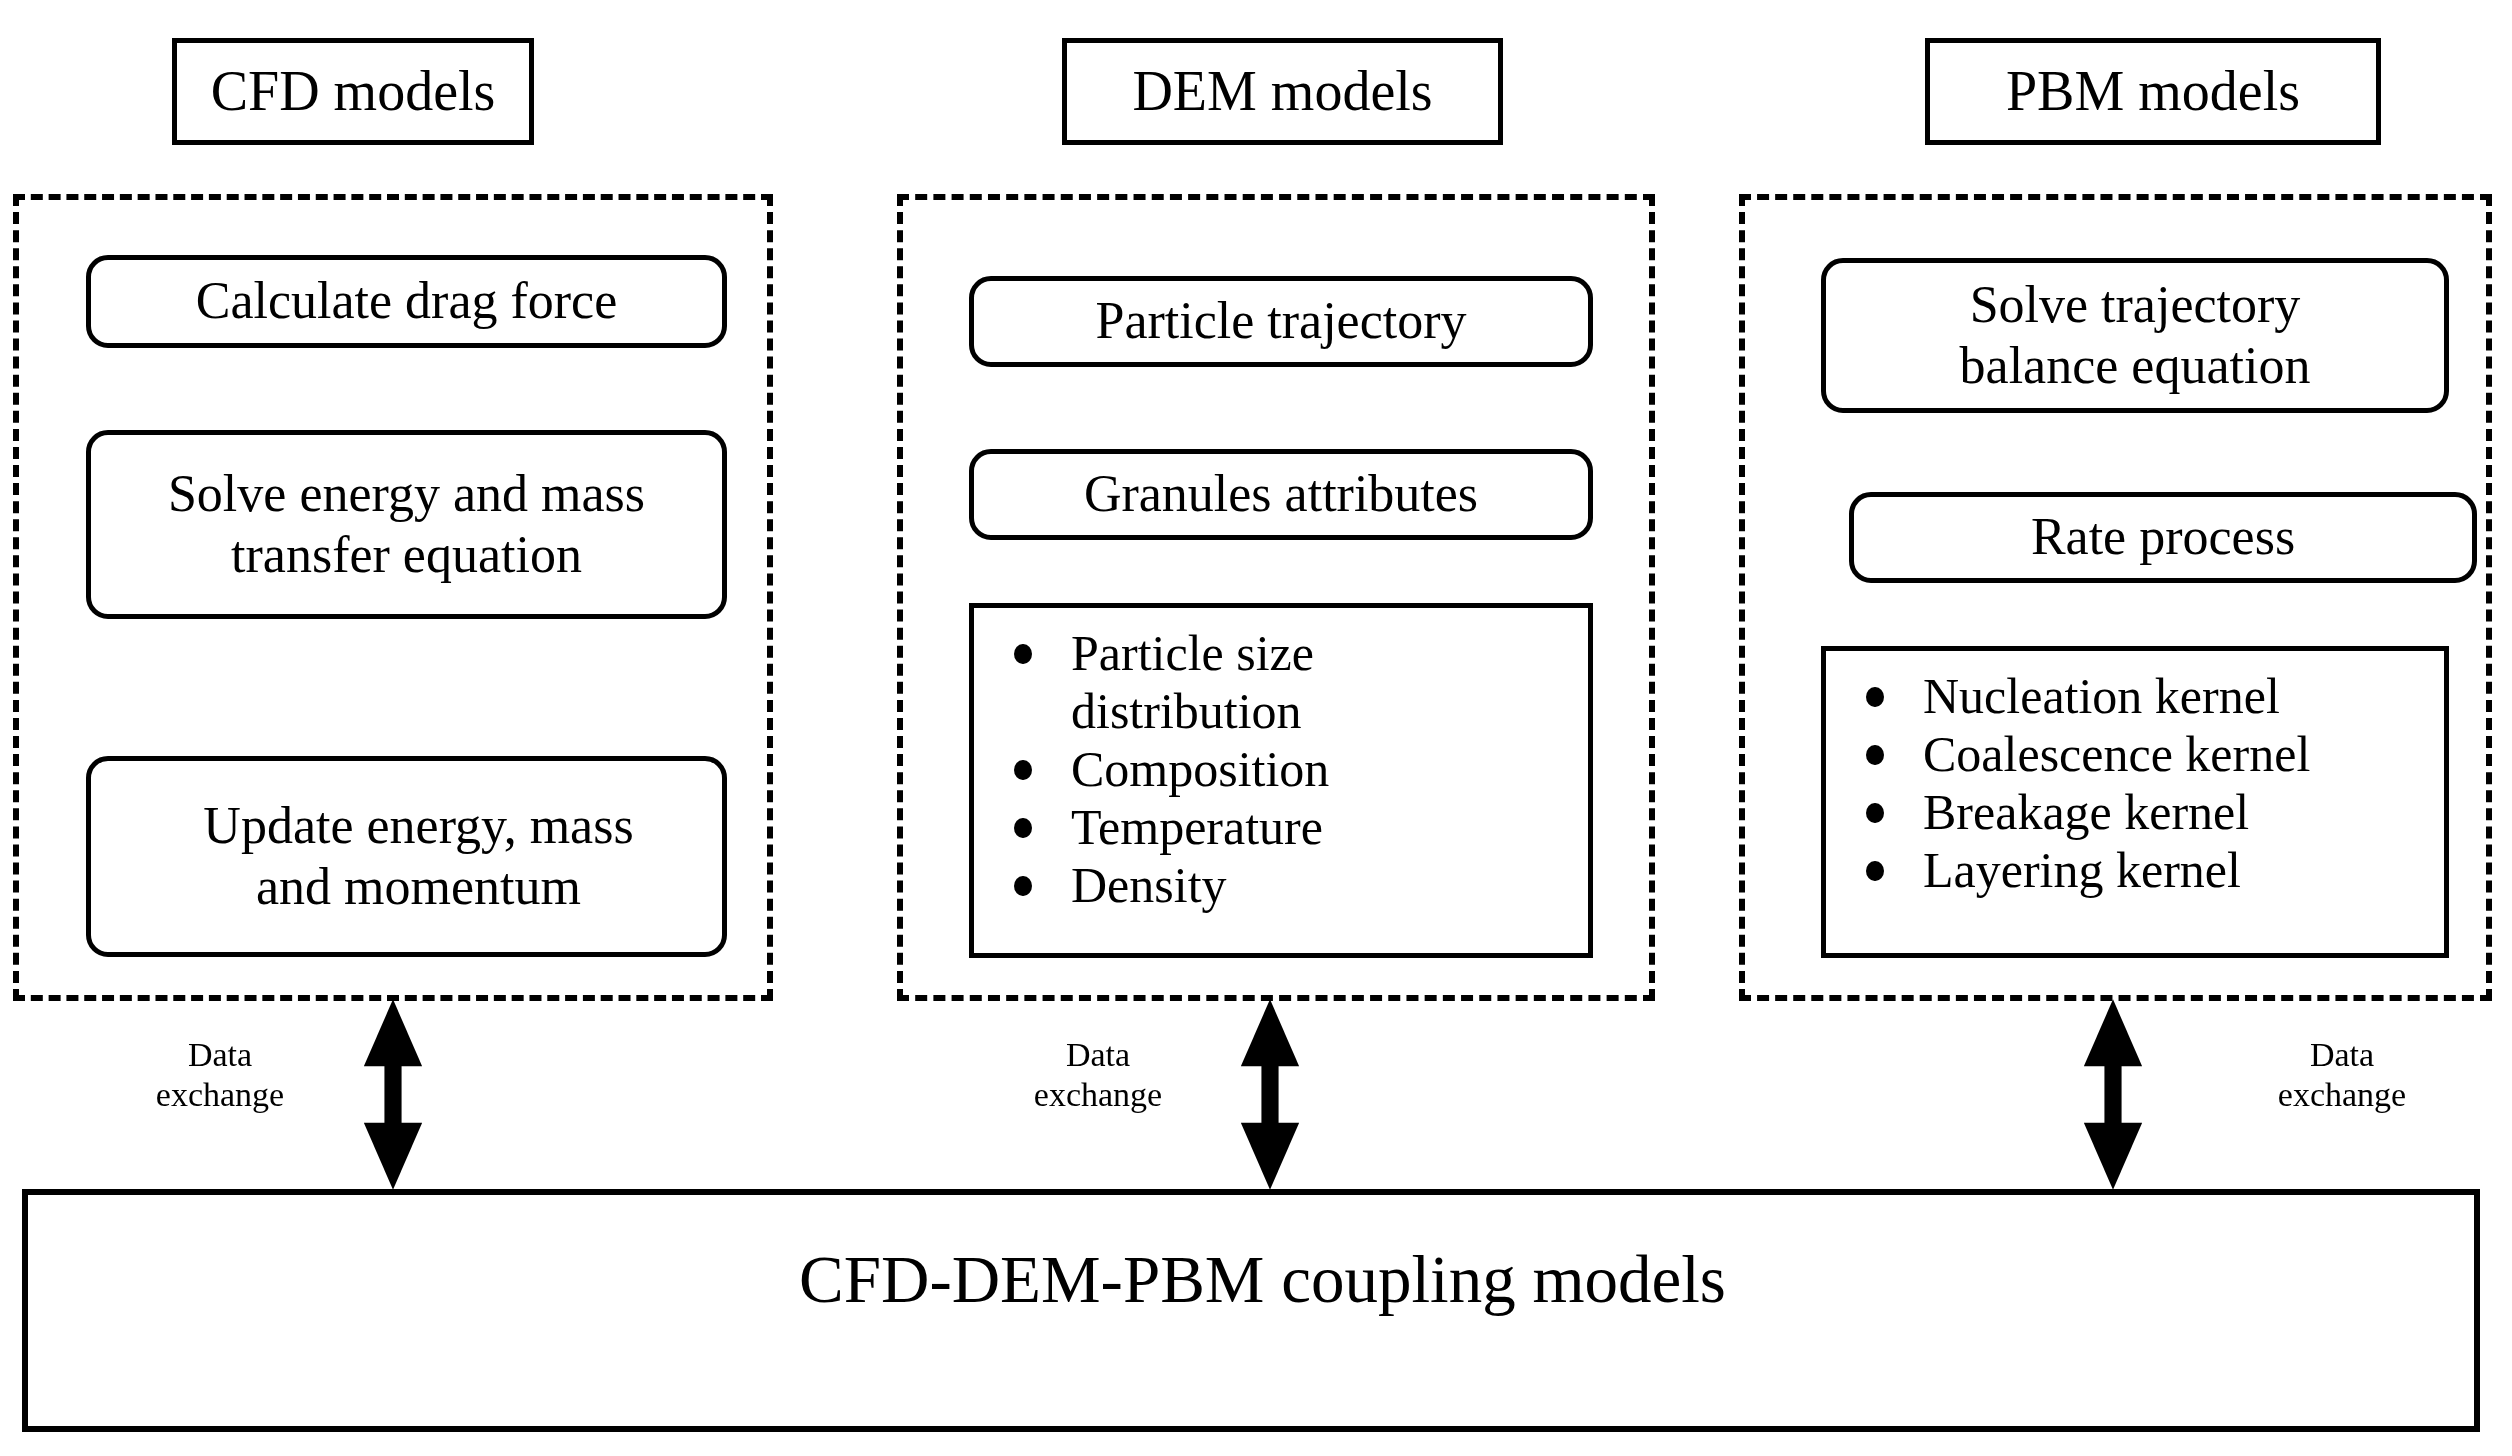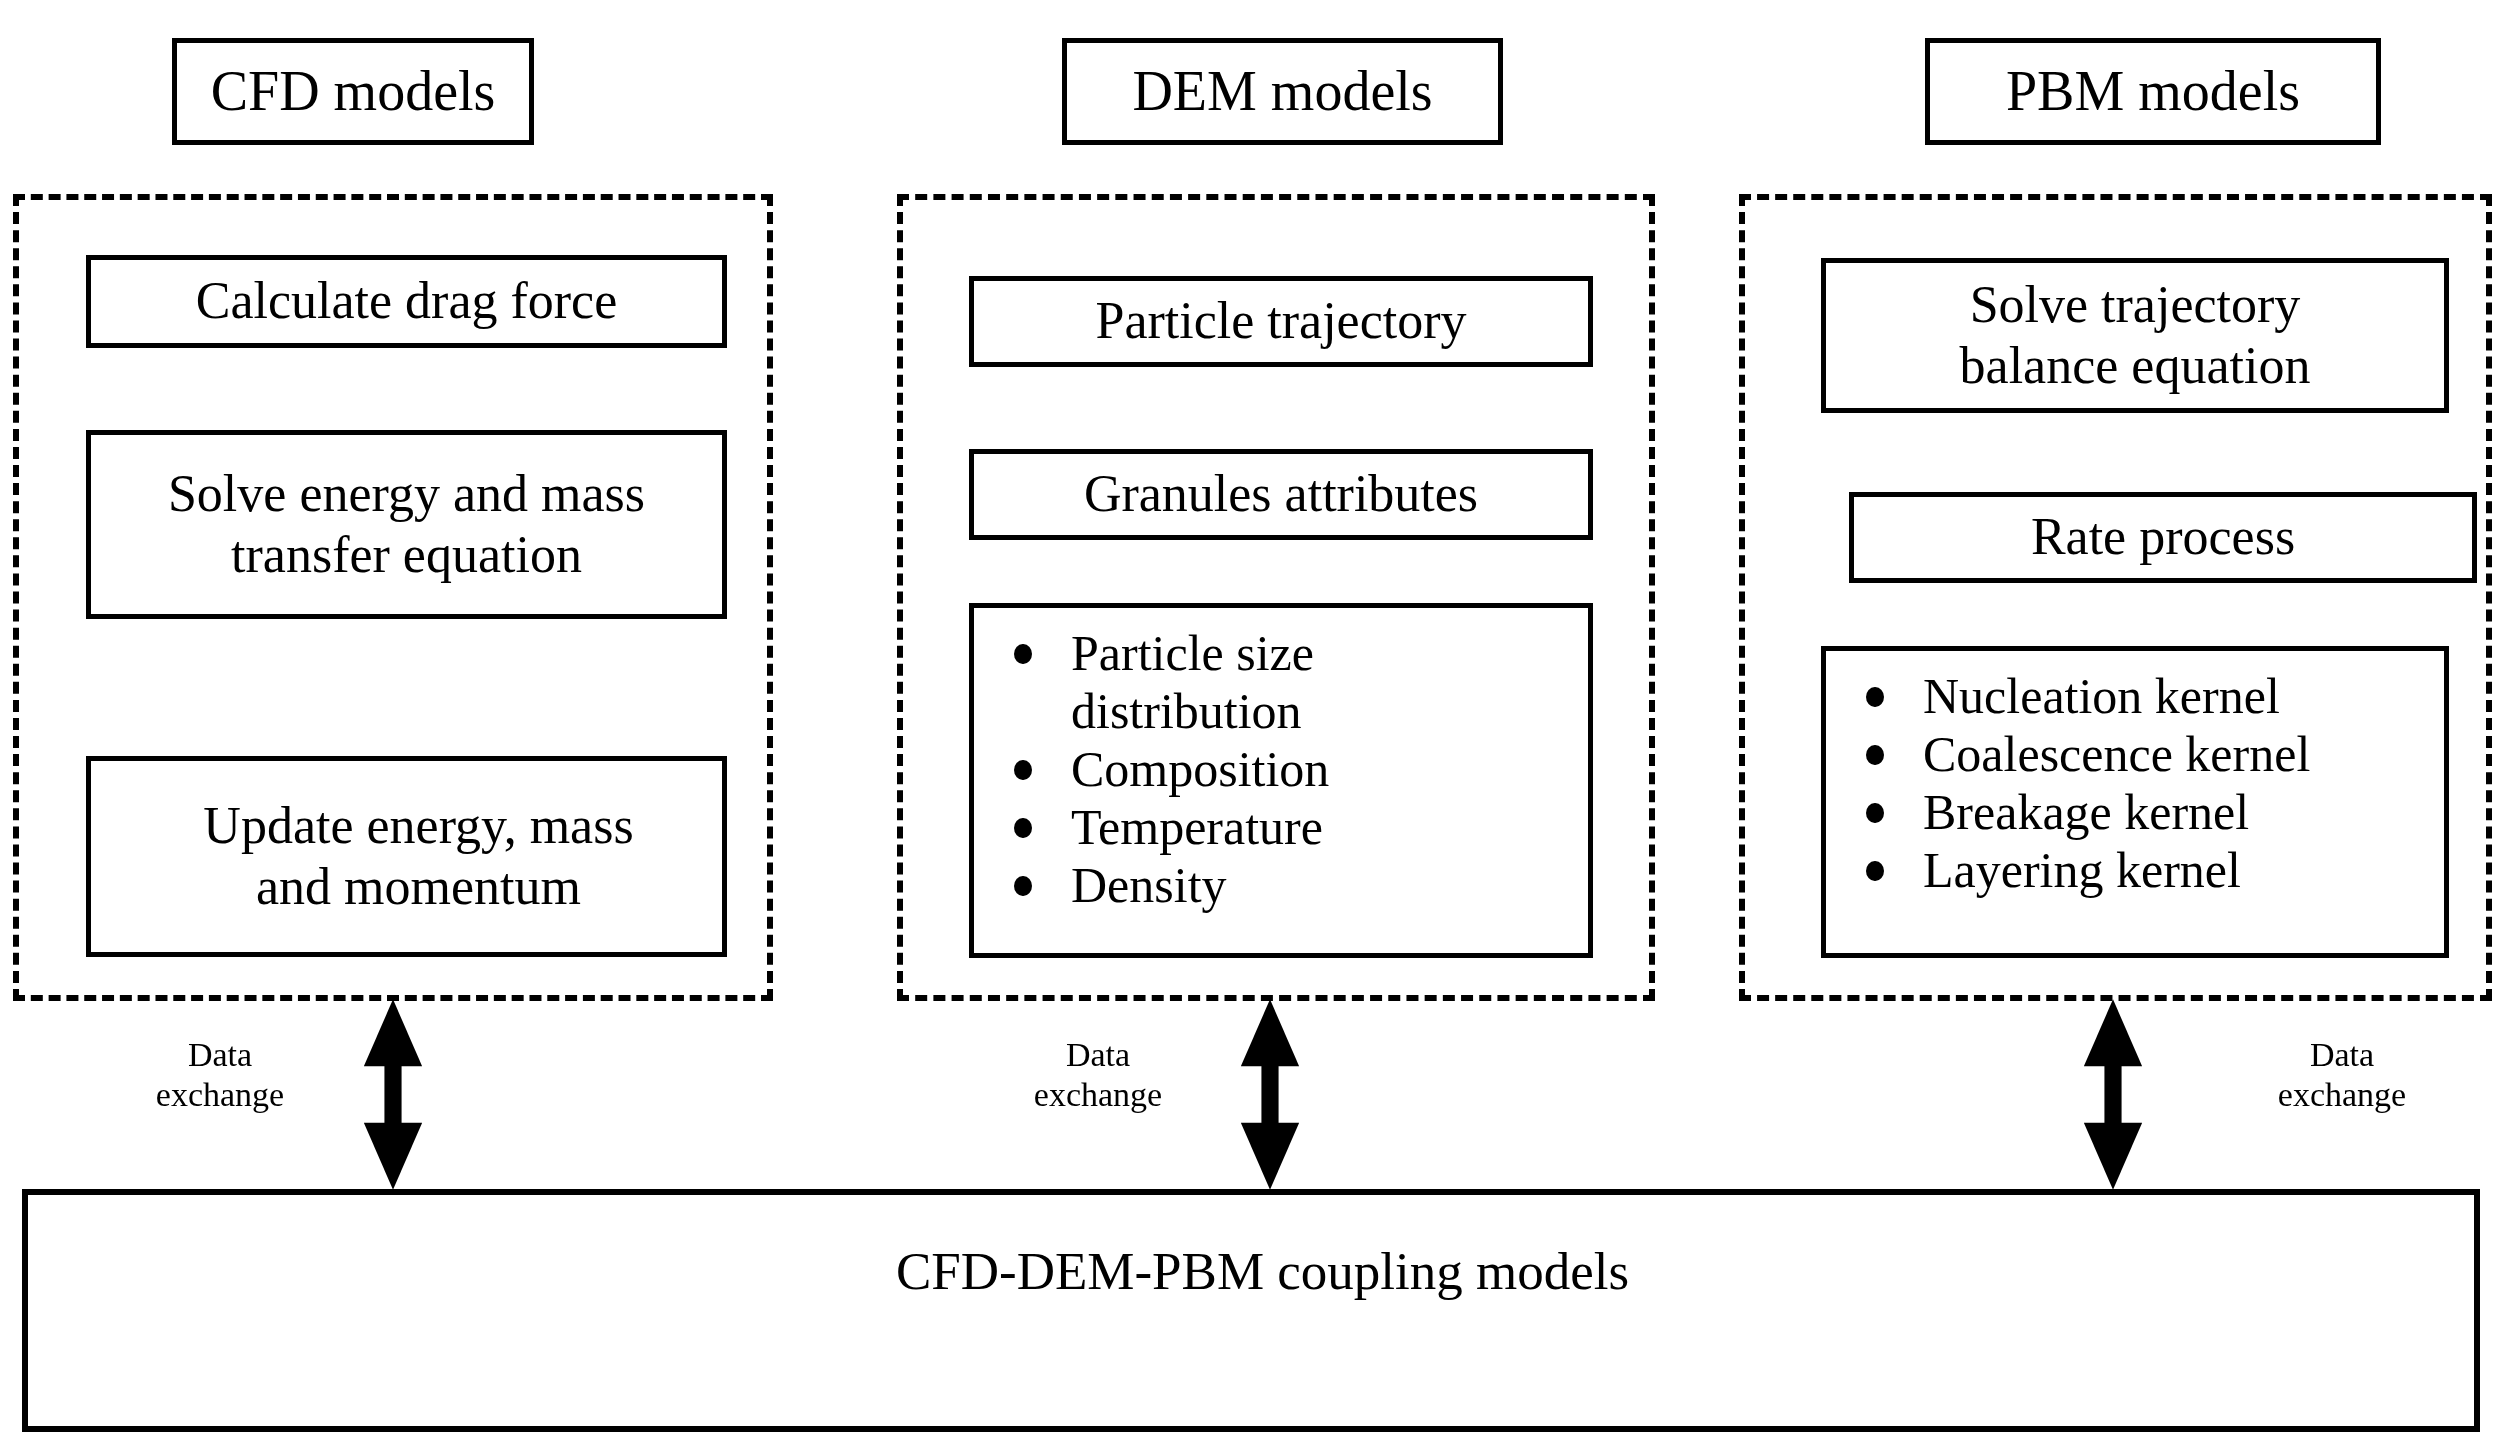--- a/index.html
+++ b/index.html
@@ -38,21 +38,21 @@
 
   
   .dashed-group {
     position: absolute;
     box-sizing: border-box;
     border: 6px dashed #000;
     background: transparent;
   }
 
   
-  .proc-box { font-size: 52px; }
+  .proc-box { font-size: 52px; border-radius: 22px; }
 
   
   .bullet-box {
     position: absolute;
     box-sizing: border-box;
     border: 5.2px solid #000;
     background: #fff;
     display: block;
     padding: 15.5px 12px 15.5px 26px;
   }
@@ -99,21 +99,21 @@
     box-sizing: border-box;
     border: 6px solid #000;
     background: #fff;
   }
   .bottom-bar .bar-txt {
     position: absolute;
     left: 0;
     right: 0;
     top: 46px;
     text-align: center;
-    font-size: 53px;
+    font-size: 67px;
     margin-left: 24px;
   }
 </style>
 </head>
 <body>
 
 <div id="canvas">
 
   <div class="sbox header-box" style="left:172px; top:38px; width:362px; height:107px;">
     <span class="txt">CFD models</span>

